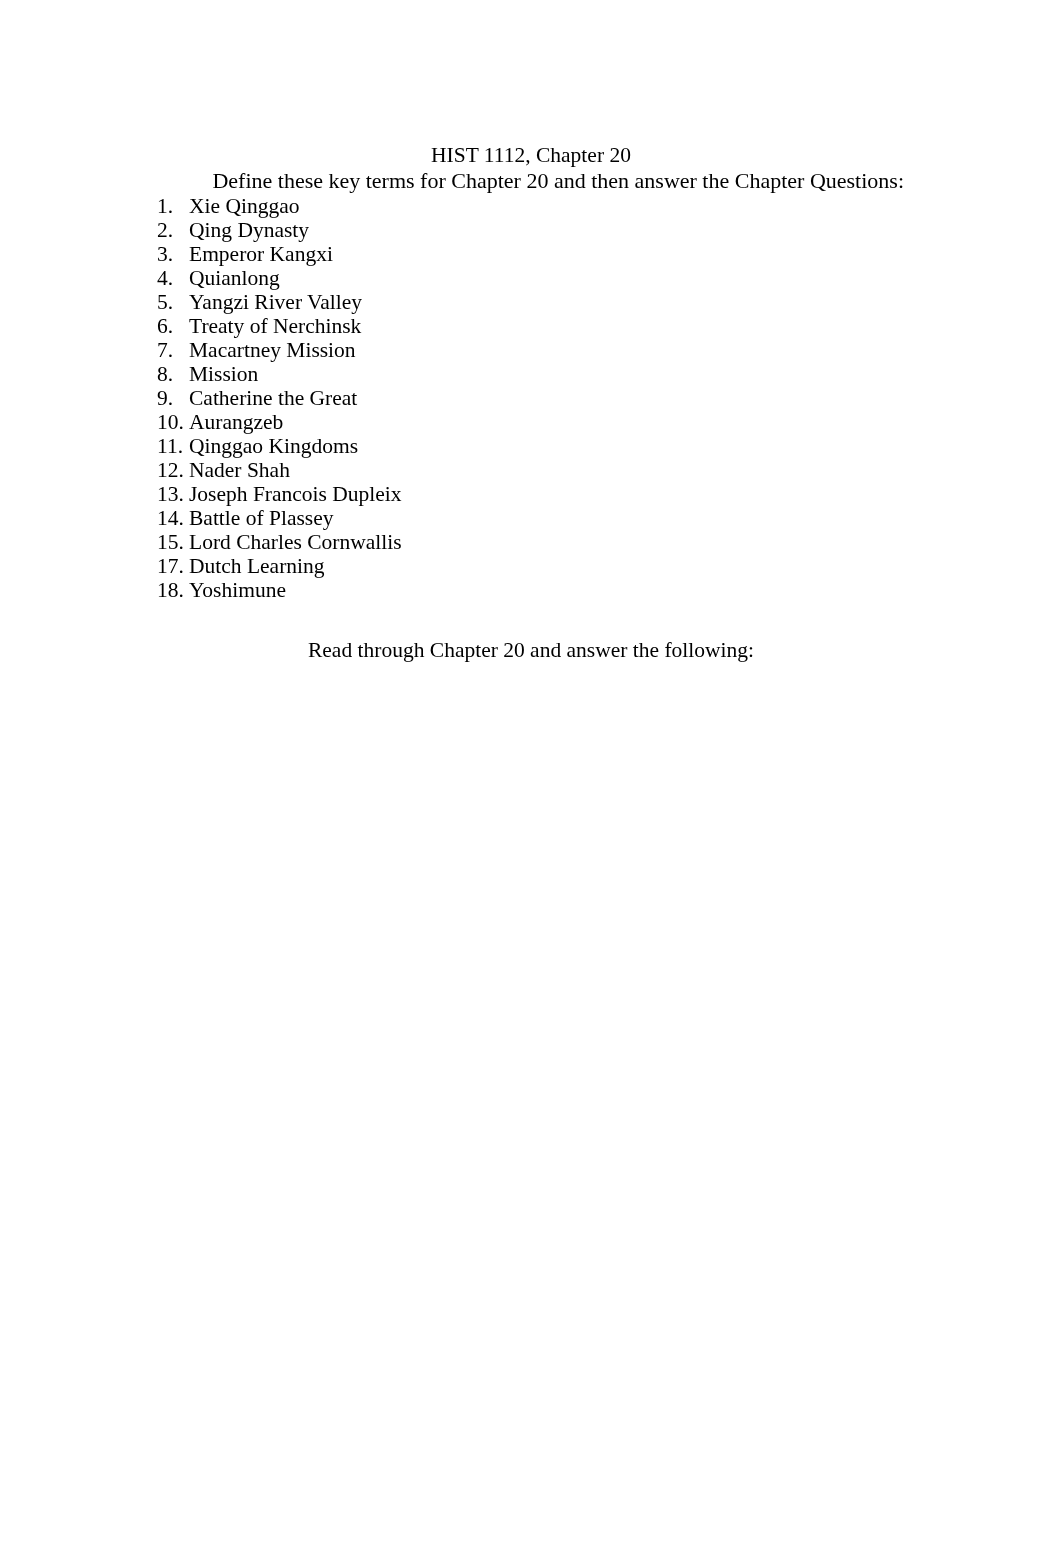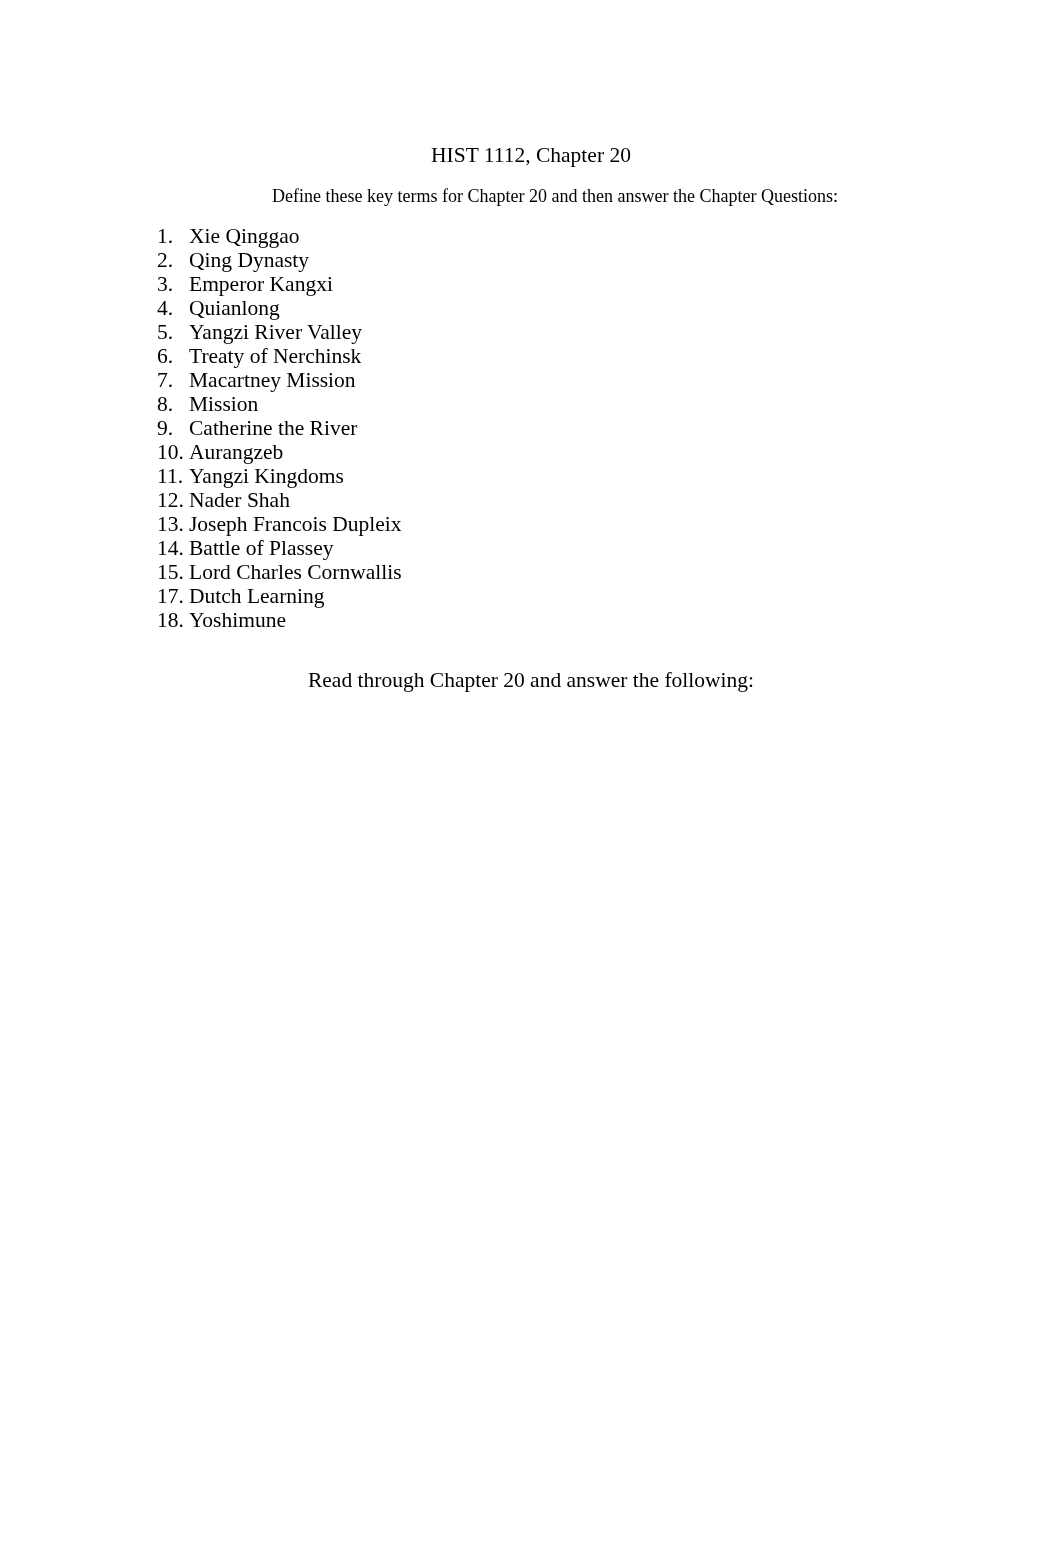--- a/index.html
+++ b/index.html
@@ -30,24 +30,24 @@
     width: 748px;
   }
   .doc-title {
     text-align: center;
     font-size: 21.5px;
     line-height: 24.5px;
     margin: 0;
     white-space: pre;
   }
   .instruction {
-    text-align: center;
-    font-size: 18px;
+    text-align: right;
+    font-size: 22px;
     line-height: 24.5px;
-    margin: 16px;
+    margin: 1px;
     text-indent: 48px;
     white-space: pre;
   }
   .terms-list {
     list-style: none;
     margin: 0;
     padding: 0;
   }
   .terms-list li {
     font-size: 21.5px;
@@ -92,23 +92,23 @@
 
     <ol class="terms-list">
         <li><span class="term-num">1.</span><span class="term-label">Xie Qinggao</span></li>
         <li><span class="term-num">2.</span><span class="term-label">Qing Dynasty</span></li>
         <li><span class="term-num">3.</span><span class="term-label">Emperor Kangxi</span></li>
         <li><span class="term-num">4.</span><span class="term-label">Quianlong</span></li>
         <li><span class="term-num">5.</span><span class="term-label">Yangzi River Valley</span></li>
         <li><span class="term-num">6.</span><span class="term-label">Treaty of Nerchinsk</span></li>
         <li><span class="term-num">7.</span><span class="term-label">Macartney Mission</span></li>
         <li><span class="term-num">8.</span><span class="term-label">Mission</span></li>
-        <li><span class="term-num">9.</span><span class="term-label">Catherine the River</span></li>
+        <li><span class="term-num">9.</span><span class="term-label">Catherine the Great</span></li>
         <li><span class="term-num">10.</span><span class="term-label">Aurangzeb</span></li>
-        <li><span class="term-num">11.</span><span class="term-label">Yangzi Kingdoms</span></li>
+        <li><span class="term-num">11.</span><span class="term-label">Qinggao Kingdoms</span></li>
         <li><span class="term-num">12.</span><span class="term-label">Nader Shah</span></li>
         <li><span class="term-num">13.</span><span class="term-label">Joseph Francois Dupleix</span></li>
         <li><span class="term-num">14.</span><span class="term-label">Battle of Plassey</span></li>
         <li><span class="term-num">15.</span><span class="term-label">Lord Charles Cornwallis</span></li>
         <li><span class="term-num">17.</span><span class="term-label">Dutch Learning</span></li>
         <li><span class="term-num">18.</span><span class="term-label">Yoshimune</span></li>
       </ol>
 
     <div class="spacer-line">&nbsp;</div>
 

